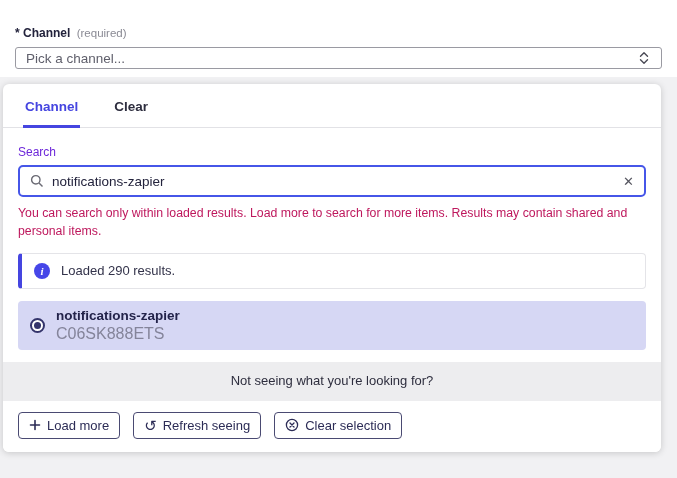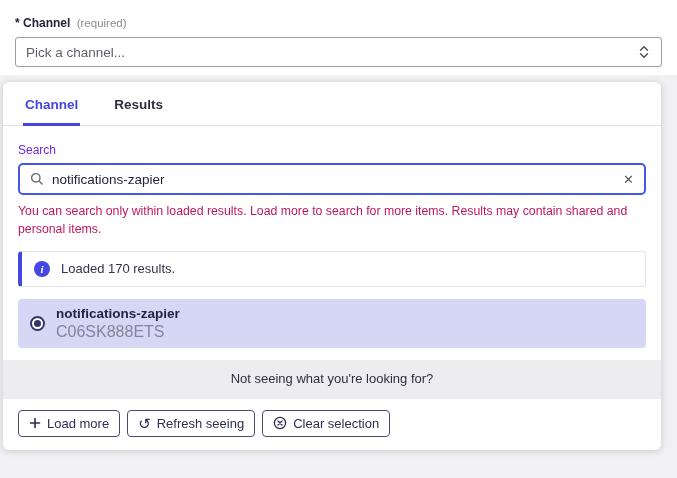--- a/index.html
+++ b/index.html
@@ -6,25 +6,25 @@
   html, body { margin: 0; padding: 0; }
   body {
     width: 677px; height: 478px;
     background: #f1f1f3;
     font-family: "Liberation Sans", sans-serif;
     overflow: hidden;
     color: #23233c;
   }
 
   
-  .top-section { background: #fff; padding: 16px 15px 8px; }
+  .top-section { background: #fff; padding: 26px 15px 8px; }
   .field-label { font-size: 12px; font-weight: bold; color: #23233c; }
   .req-note { color: #8a8a94; font-weight: normal; font-size: 11.5px; margin-left: 3px; }
   .select {
-    margin-top: 7px; height: 30px; background: #fff;
+    margin-top: 7px; height: 22px; background: #fff;
     border: 1px solid #9a9aa2; border-radius: 3px;
     display: flex; align-items: center; justify-content: space-between;
     padding: 0 10px; cursor: pointer; gap: 20px;
   }
   .select-text { color: #5f5f6b; font-size: 13.5px; }
   .select-chevrons { display: flex; align-items: center; }
 
   
   .panel {
     width: 658px; margin: 7px 0 0 3px; background: #fff;
@@ -82,21 +82,21 @@
   .radio .dot { width: 7px; height: 7px; border-radius: 50%; background: #34346b; }
   .result-name { font-size: 13.5px; font-weight: bold; color: #23234a; }
   .result-id { font-size: 16px; color: #84849a; margin-top: 2px; }
 
   .gray-section {
     margin-top: 12px; background: #ededef; padding: 11px 10px 13px;
     text-align: center; font-size: 13px; color: #2e2e3e;
   }
   .gs-line2 { font-weight: bold; margin-top: 4px; }
 
-  .actions { display: flex; gap: 7px; padding: 11px 15px 13px; background: #fff; }
+  .actions { display: flex; gap: 13px; padding: 11px 15px 13px; background: #fff; }
   .action-btn {
     display: inline-flex; align-items: center; gap: 6px;
     background: #fff; border: 1px solid #4a4a72; border-radius: 4px;
     padding: 5px 10px; font-size: 13px; color: #2c2c56;
     font-family: inherit; cursor: pointer;
   }
   .btn-icon { display: flex; align-items: center; line-height: 1; }
   .refresh-glyph { font-size: 15px; line-height: 1; color: #2c2c56; }
 </style>
 </head>
@@ -119,21 +119,21 @@
   </div>
 </div>
 
 <div class="panel">
 
   <div class="tabs">
     <div class="tab active">
       <span>Channel</span>
     </div>
     <div class="tab">
-      <span>Results</span>
+      <span>Clear</span>
     </div>
   </div>
 
   <div class="panel-body">
     <div class="search-label">Search</div>
 
     <div class="search-box">
       <span class="search-icon">
         <svg width="14" height="14" viewBox="0 0 14 14" fill="none" stroke="#6a6a74" stroke-width="1.4">
             <circle cx="5.8" cy="5.8" r="4.2"></circle>
@@ -141,21 +141,21 @@
           </svg>
       </span>
       <input class="search-input" value="notifications-zapier" style="">
       <span class="clear-x">✕</span>
     </div>
 
     <div class="help-text">You can search only within loaded results. Load more to search for more items. Results may contain shared and personal items.</div>
 
     <div class="info-alert">
       <span class="info-icon">i</span>
-      <span class="info-text">Loaded 170 results.</span>
+      <span class="info-text">Loaded 290 results.</span>
     </div>
 
     <div class="result-item">
       <span class="radio">
           <span class="dot"></span>
         </span>
       <div class="result-texts">
         <div class="result-name">notifications-zapier</div>
         <div class="result-id">C06SK888ETS</div>
       </div>

